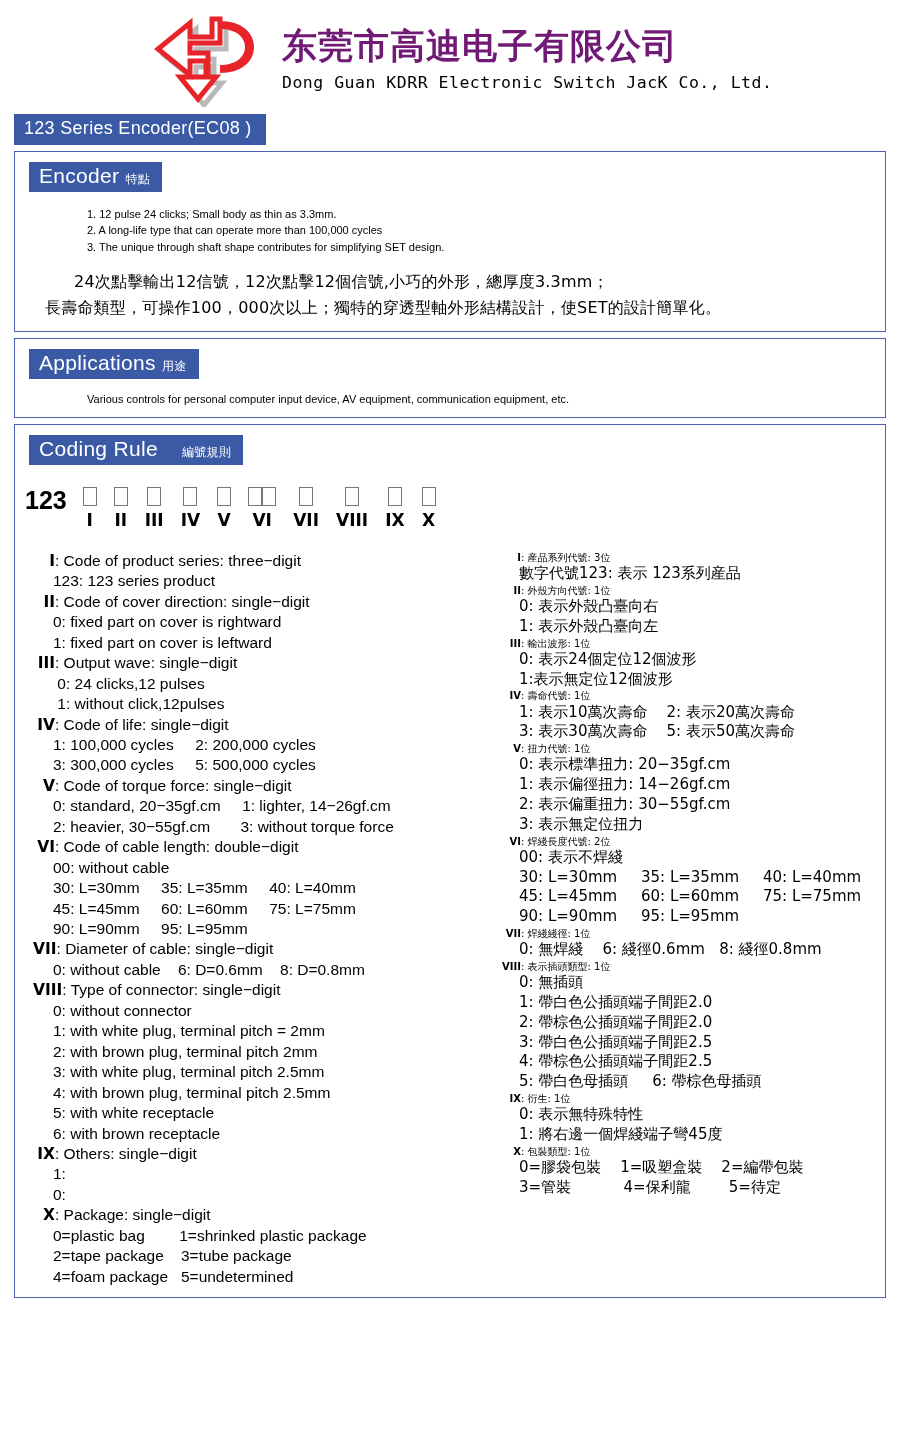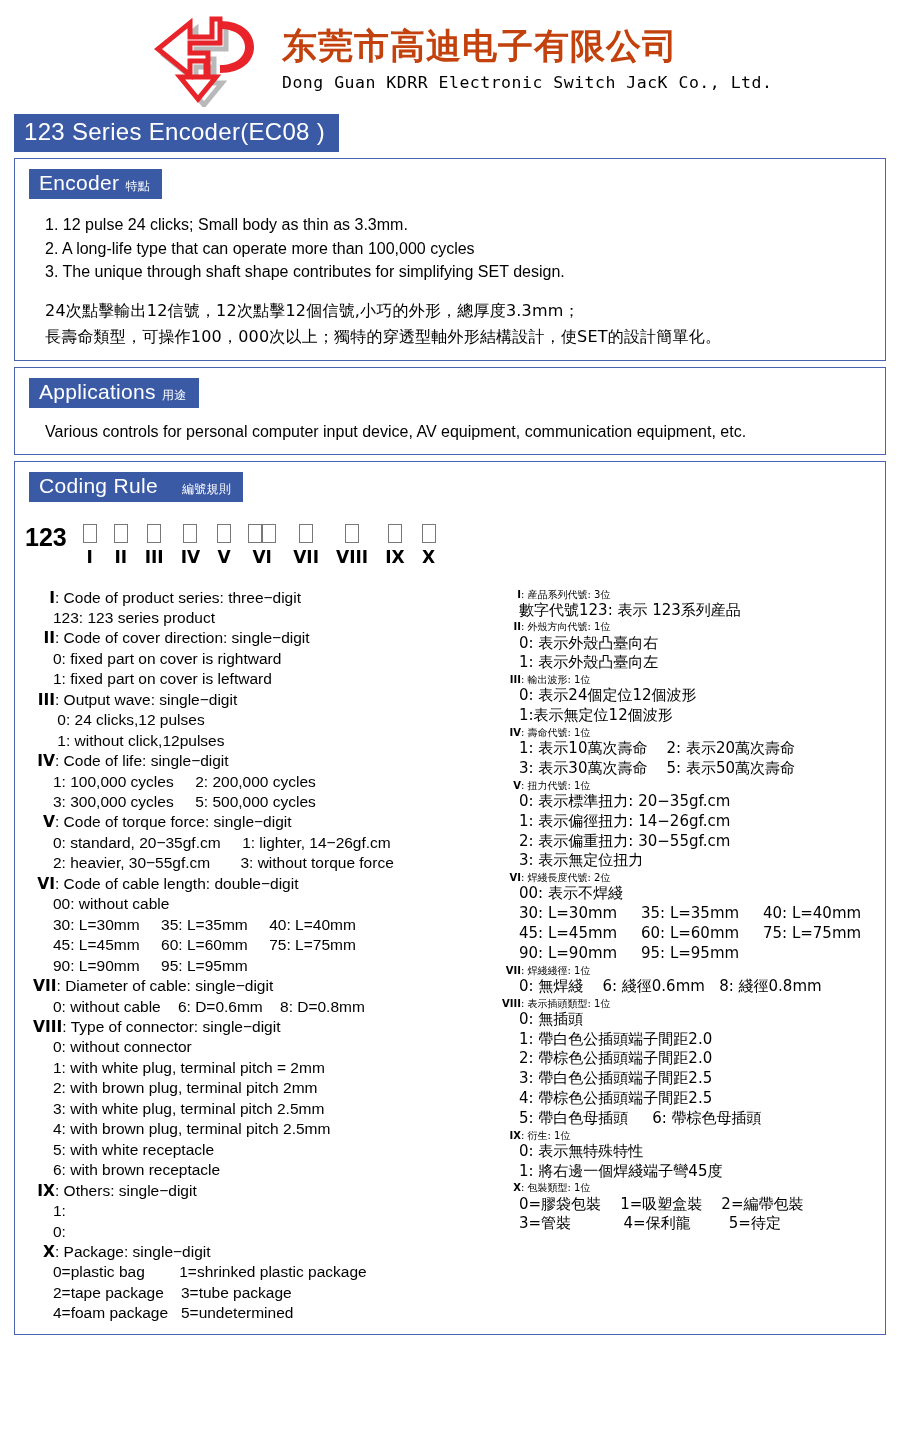--- a/index.html
+++ b/index.html
@@ -32,38 +32,38 @@
   .logo svg { display: block; }
   .company-block {
     margin-left: 14px;
     padding-top: 4px;
   }
   .company-cn {
     font-size: 35px;
     font-weight: bold;
     letter-spacing: 1px;
     line-height: 1.15;
-    color: #c2410c;
+    color: #701a75;
     font-family: "DejaVu Sans", "Liberation Sans", sans-serif;
   }
   .company-en {
     font-size: 16.5px;
     letter-spacing: 0.5px;
     margin-top: 7px;
     font-family: "DejaVu Sans Mono", "Liberation Mono", monospace;
     color: #000;
   }
 
   
   .series-bar {
     margin: 4px 0 0 14px;
     display: inline-block;
     background: #3b5aa6;
     color: #ffffff;
-    font-size: 24px;
+    font-size: 18px;
     padding: 4px 14px 6px 10px;
     letter-spacing: 0.3px;
   }
 
   
   .panel {
     border: 1.5px solid #4a63b0;
     margin: 6px 14px 0 14px;
     padding: 10px 0 10px 0;
     box-sizing: border-box;
@@ -81,28 +81,28 @@
   .panel-title .cn {
     font-family: "DejaVu Sans", sans-serif;
     font-size: 12px;
     margin-top: 42px;
   }
   .panel-body {
     padding: 0 18px 0 30px;
     font-size: 15.5px;
     line-height: 1.48;
   }
-  .en-line { font-family: "Liberation Sans", sans-serif; font-size: 16px; }
+  .en-line { font-family: "Liberation Sans", sans-serif; font-size: 11px; margin-left: 42px; }
   .cn-line {
     font-family: "DejaVu Sans", sans-serif;
     font-size: 16px;
     line-height: 1.62;
     letter-spacing: 0.2px;
   }
-  .gap-block { margin-top: 14px; }
+  .gap-block { margin-top: 14px; margin-left: 29px; }
   .features-body { padding-top: 14px; }
   .apps-body { padding-top: 12px; }
 
   
   .code-diagram {
     display: flex;
     justify-content: flex-start;
     margin-top: 22px;
     padding-left: 10px;
   }

